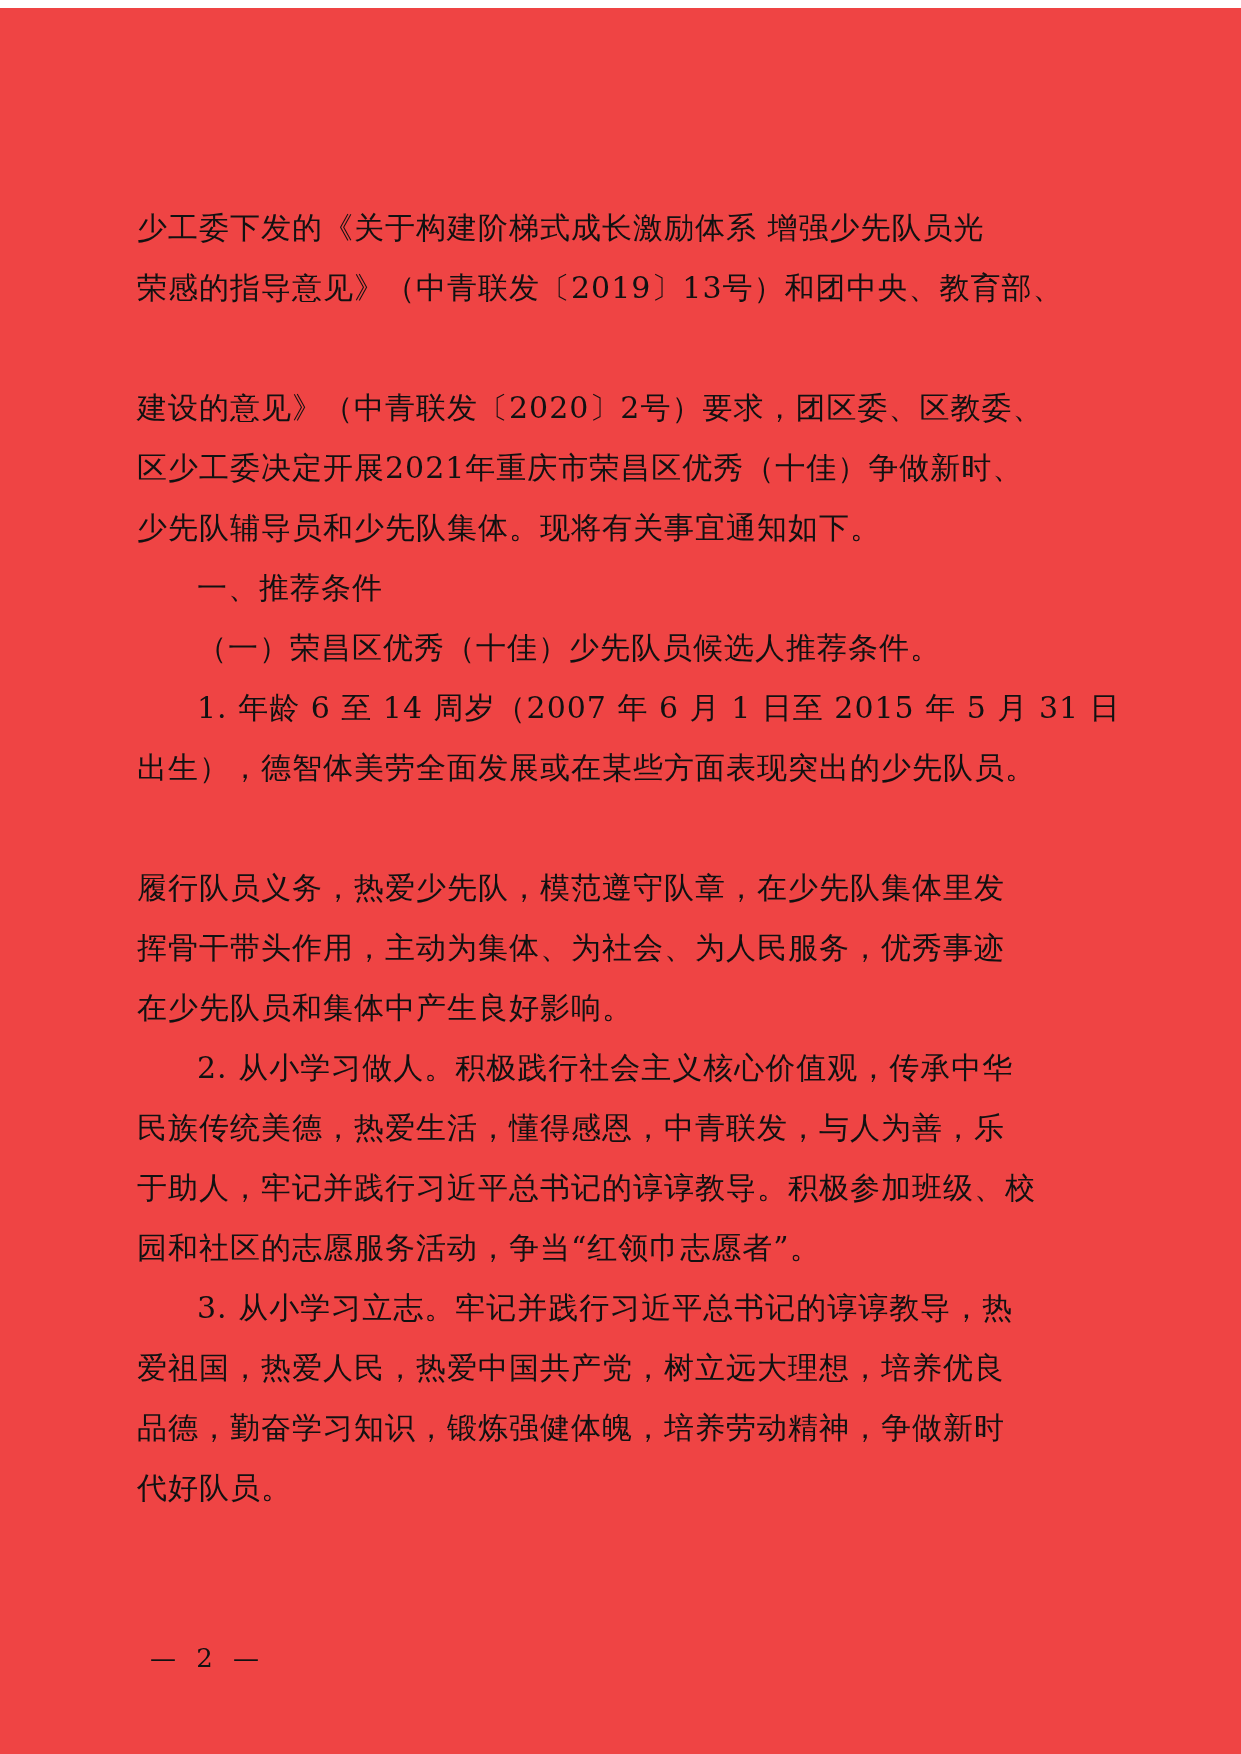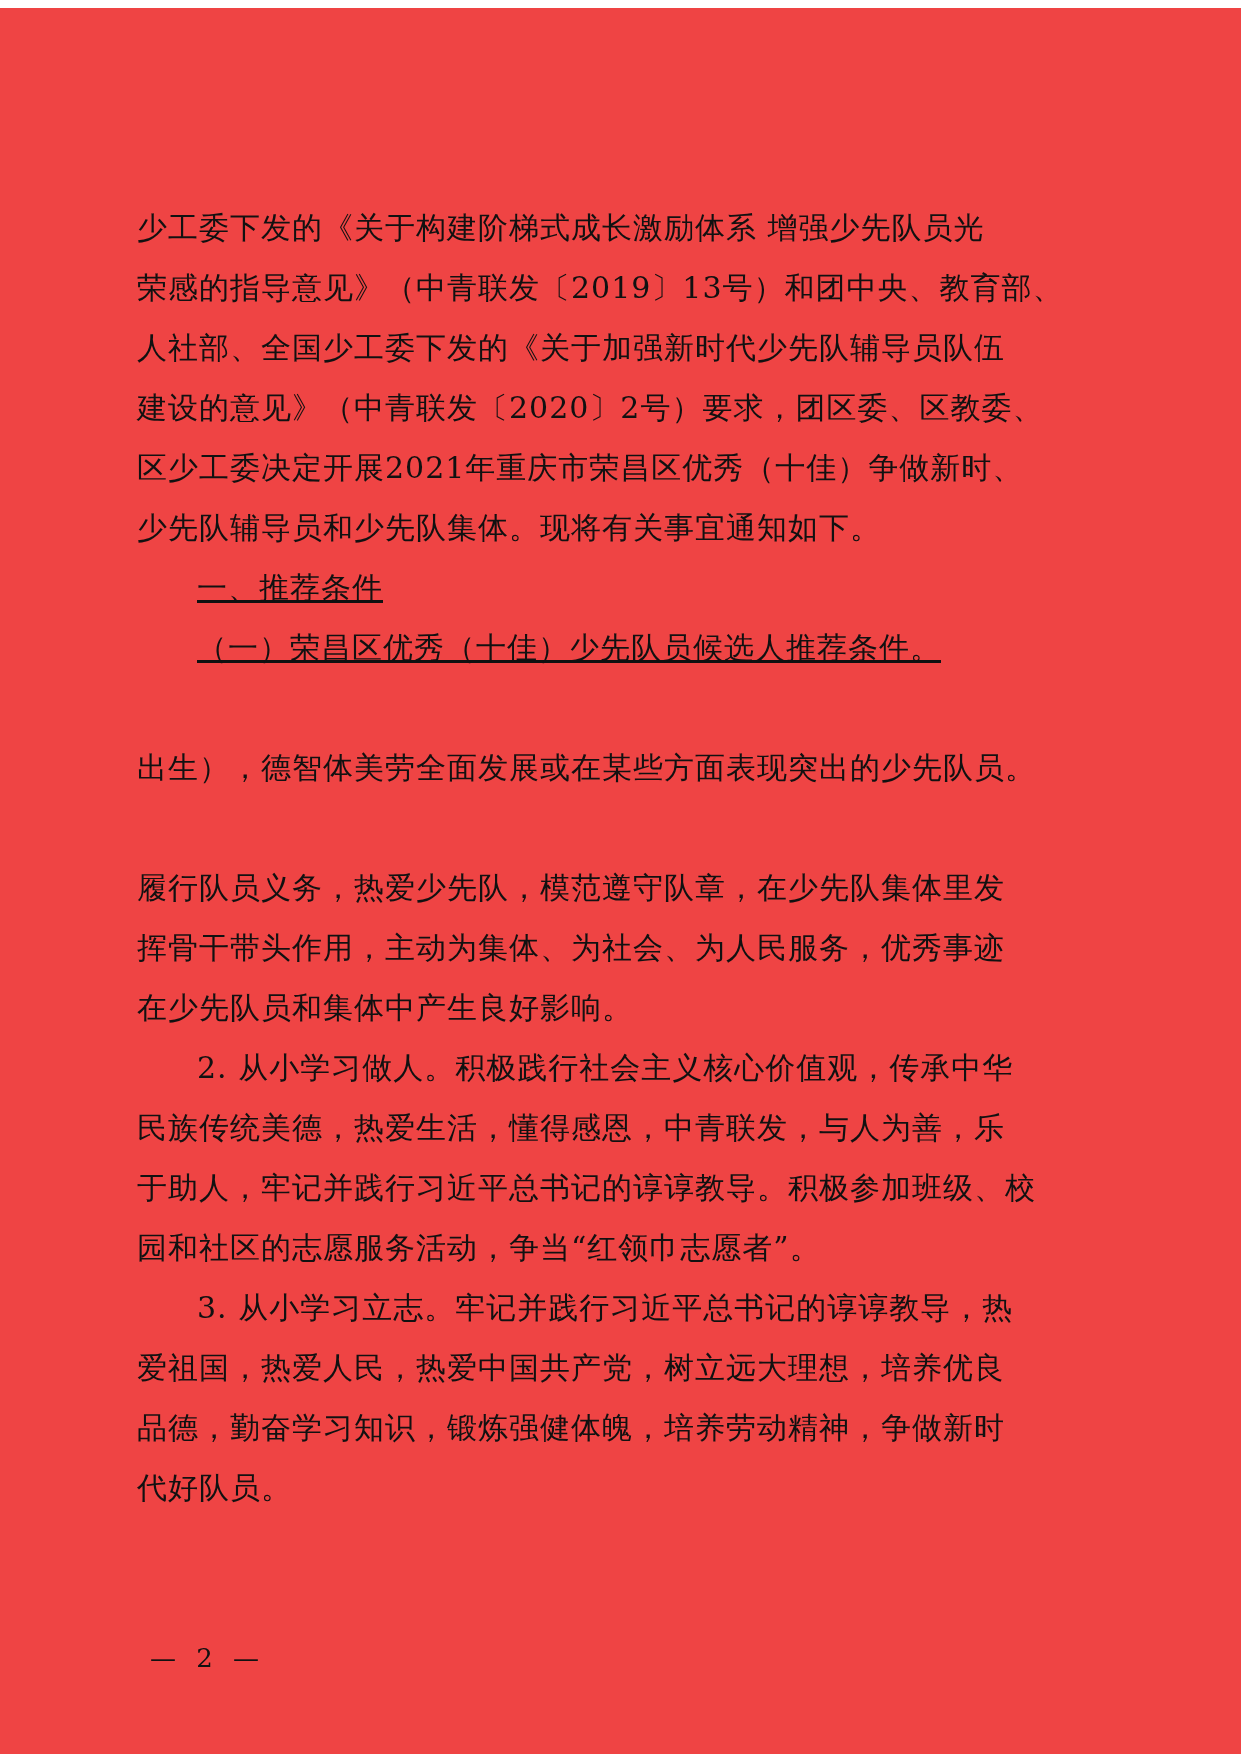--- a/index.html
+++ b/index.html
@@ -38,44 +38,43 @@
     }
     .line.last {
       text-align-last: left;
     }
     .line.indent {
       left: 197px;
       width: 780px;
     }
     .line.heading {
       text-align-last: left;
-      text-decoration: underline;
     }
     .page-number {
       position: absolute;
       left: 150px;
       top: 1630px;
       font-size: 26px;
       line-height: 40px;
       white-space: nowrap;
       letter-spacing: 6px;
     }
   </style>
 </head>
 <body>
 
 <div class="page">
   <div class="line" style="top:198px">少工委下发的《关于构建阶梯式成长激励体系 增强少先队员光</div>
   <div class="line" style="top:258px">荣感的指导意见》（中青联发〔2019〕13号）和团中央、教育部、</div>
-  <div class="line" style="top:318px">人社部、全国少工委下发的《关于加强新时代少先队辅导员队伍</div>
   <div class="line" style="top:378px">建设的意见》（中青联发〔2020〕2号）要求，团区委、区教委、</div>
   <div class="line" style="top:438px">区少工委决定开展2021年重庆市荣昌区优秀（十佳）争做新时、</div>
   <div class="line last" style="top:498px">少先队辅导员和少先队集体。现将有关事宜通知如下。</div>
   <div class="line indent heading" style="top:558px">一、推荐条件</div>
   <div class="line indent heading" style="top:618px">（一）荣昌区优秀（十佳）少先队员候选人推荐条件。</div>
+  <div class="line indent" style="top:678px">1. 年龄 6 至 14 周岁（2007 年 6 月 1 日至 2015 年 5 月 31 日</div>
   <div class="line" style="top:738px">出生），德智体美劳全面发展或在某些方面表现突出的少先队员。</div>
   <div class="line" style="top:858px">履行队员义务，热爱少先队，模范遵守队章，在少先队集体里发</div>
   <div class="line" style="top:918px">挥骨干带头作用，主动为集体、为社会、为人民服务，优秀事迹</div>
   <div class="line last" style="top:978px">在少先队员和集体中产生良好影响。</div>
   <div class="line indent" style="top:1038px">2. 从小学习做人。积极践行社会主义核心价值观，传承中华</div>
   <div class="line" style="top:1098px">民族传统美德，热爱生活，懂得感恩，中青联发，与人为善，乐</div>
   <div class="line" style="top:1158px">于助人，牢记并践行习近平总书记的谆谆教导。积极参加班级、校</div>
   <div class="line last" style="top:1218px">园和社区的志愿服务活动，争当“红领巾志愿者”。</div>
   <div class="line indent" style="top:1278px">3. 从小学习立志。牢记并践行习近平总书记的谆谆教导，热</div>
   <div class="line" style="top:1338px">爱祖国，热爱人民，热爱中国共产党，树立远大理想，培养优良</div>

